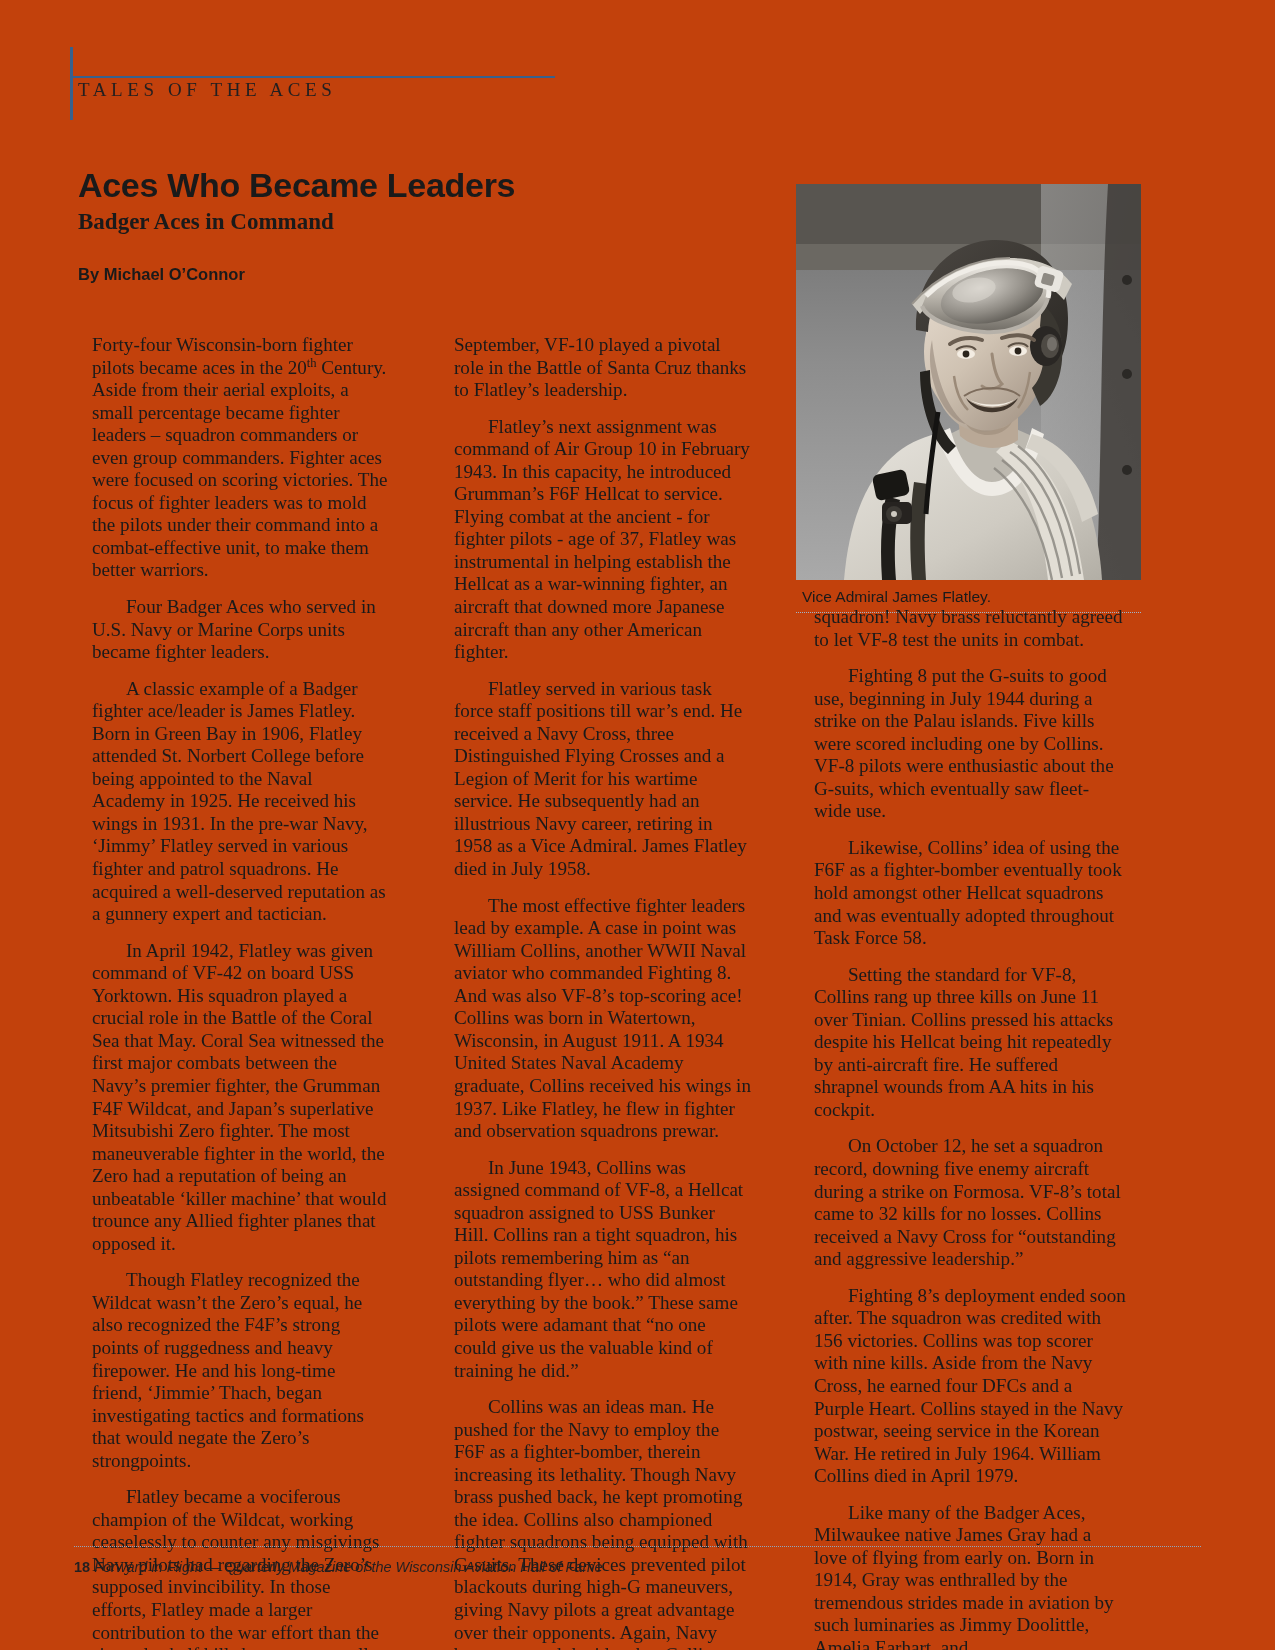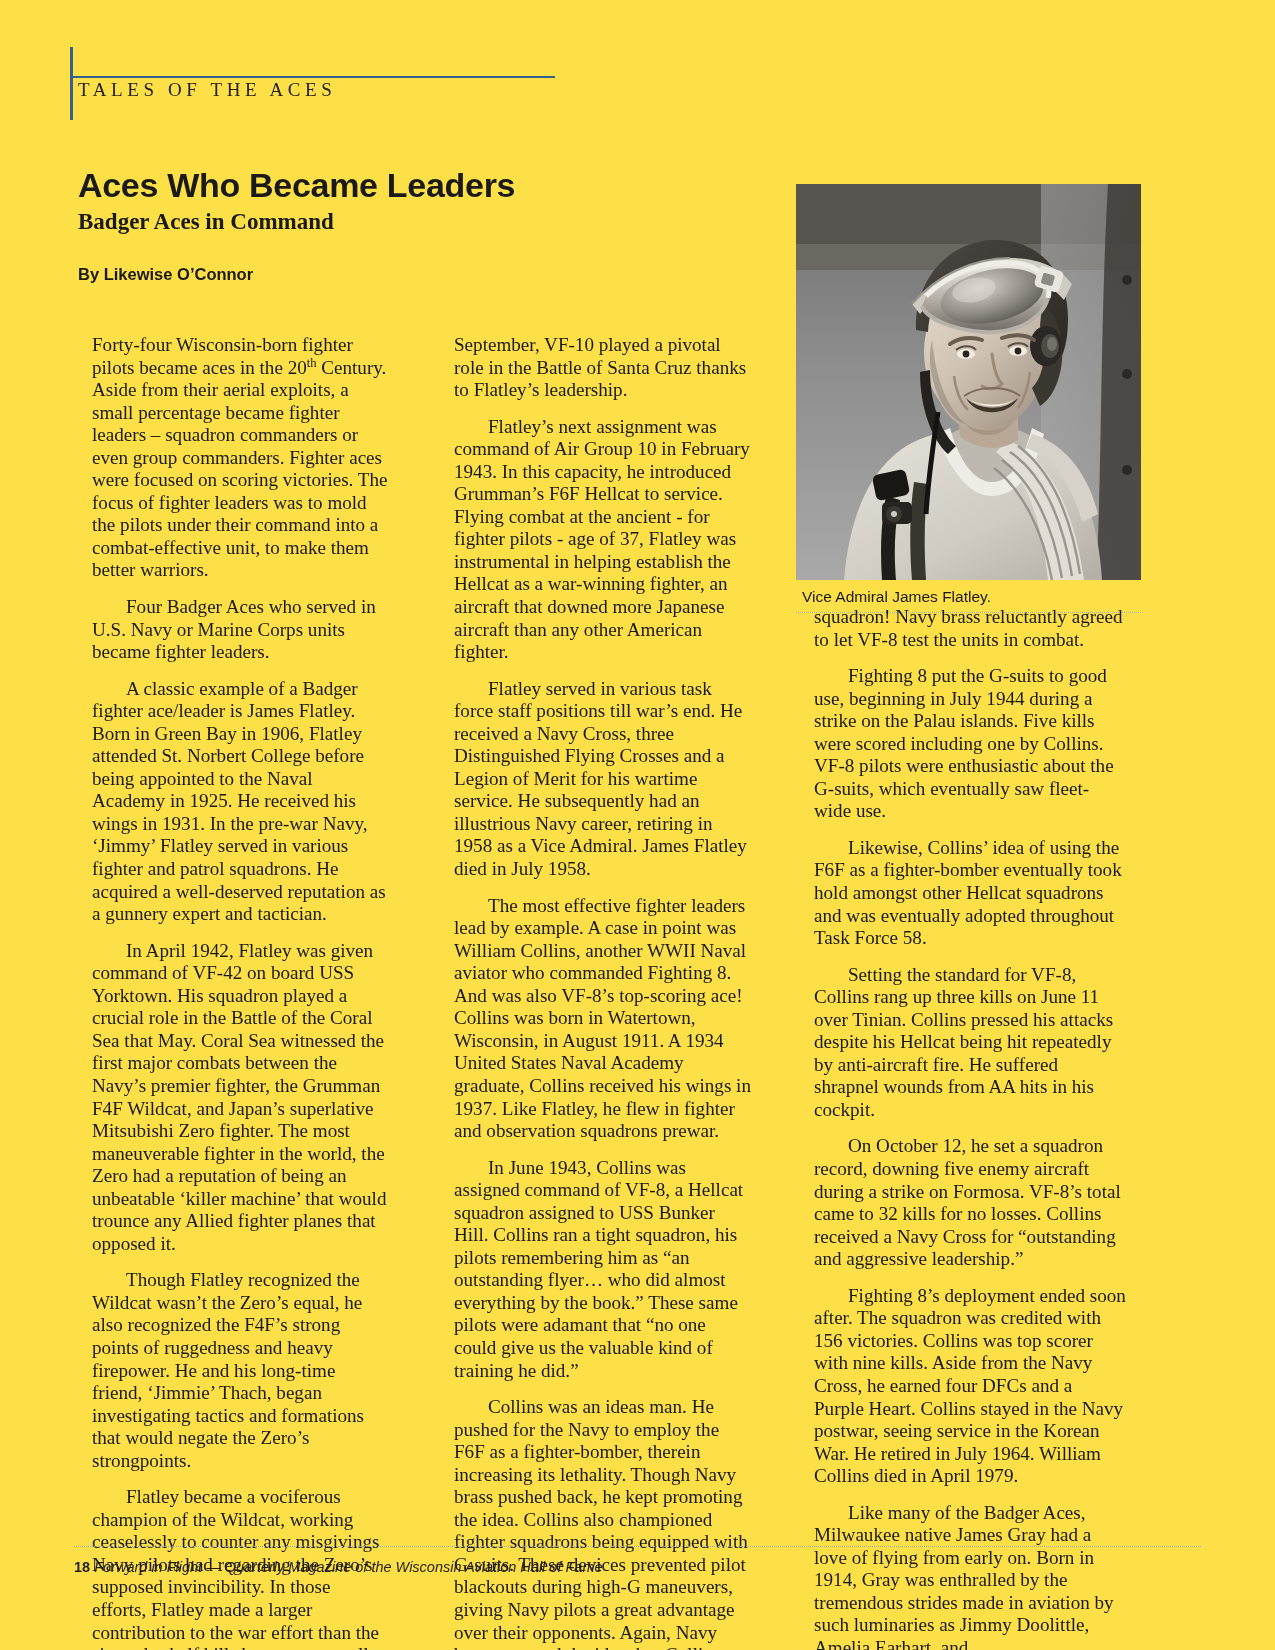--- a/index.html
+++ b/index.html
@@ -13,21 +13,21 @@
     position: relative;
     font-family: "Liberation Serif", serif;
     color: #000000;
     overflow: hidden;
   }
 
   
   .page {
     position: absolute;
     inset: 0;
-    background: #fde047;
+    background: #c2410c;
   }
 
   
   .runhead-wrap {
     position: absolute;
     left: 0; top: 0;
     width: 1275px;
     height: 140px;
   }
   .runhead-vrule {
@@ -175,21 +175,21 @@
 
   <div class="runhead-wrap">
     <div class="runhead-vrule"></div>
     <div class="runhead-hrule"></div>
     <div class="runhead-title">TALES OF THE ACES</div>
   </div>
 
   <div class="headline-block">
     <h1 class="headline">Aces Who Became Leaders</h1>
     <h2 class="subhead">Badger Aces in Command</h2>
-    <div class="byline">By Likewise O’Connor</div>
+    <div class="byline">By Michael O’Connor</div>
   </div>
 
   <div class="photo-block">
     <div class="photo" aria-label="Black and white portrait photograph of a smiling World War II naval aviator wearing a leather flight helmet with goggles pushed up on his forehead and a life vest with parachute harness straps over his flight suit.">
       <svg width="345" height="396" viewBox="0 0 345 396" role="img">
         <defs>
           <linearGradient id="bgGrad" x1="0" y1="0" x2="0" y2="1">
             <stop offset="0%" stop-color="#6f6f6f"></stop>
             <stop offset="45%" stop-color="#8d8d8d"></stop>
             <stop offset="100%" stop-color="#a9a9a9"></stop>

